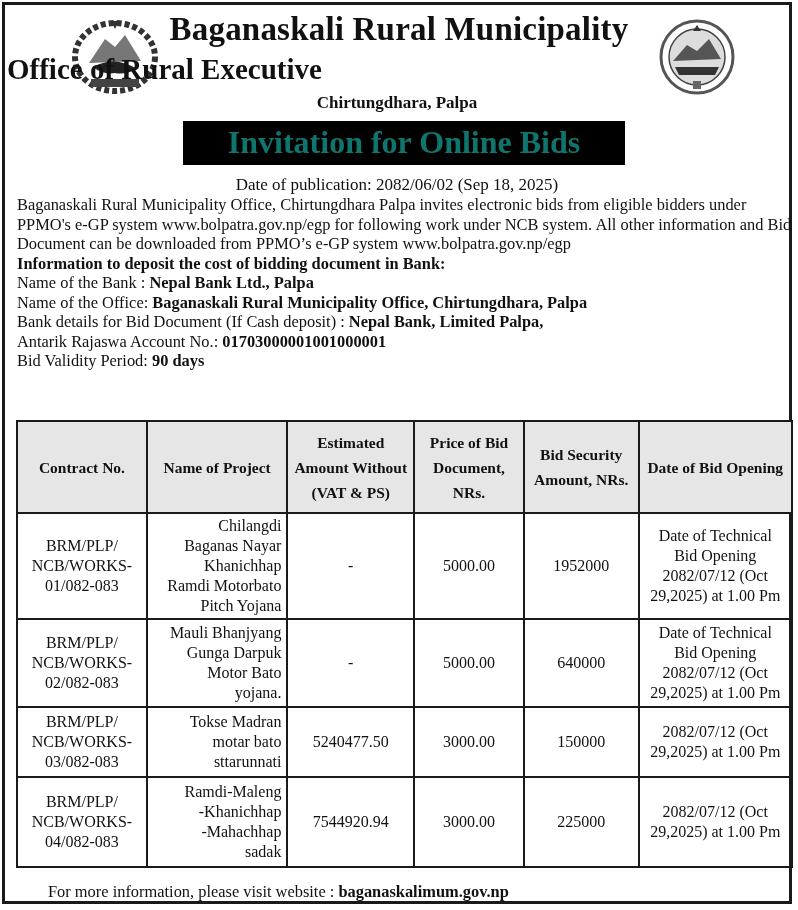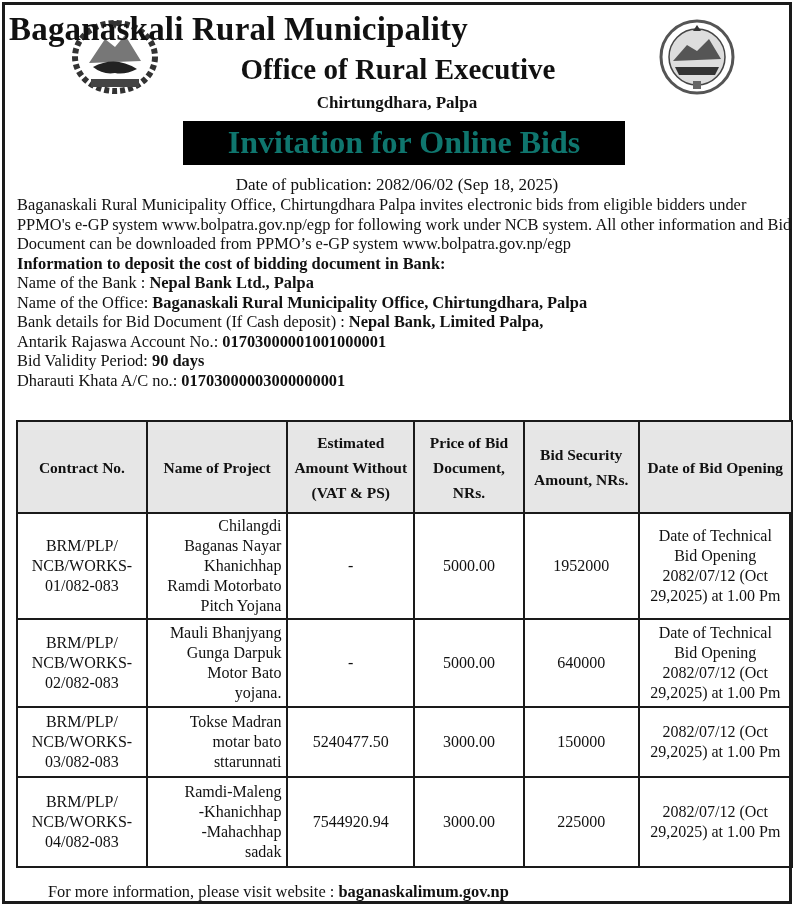--- a/index.html
+++ b/index.html
@@ -1,22 +1,22 @@
 <!DOCTYPE html>
 <html><head>
 <meta charset="utf-8">
 <style>
   html, body { margin: 0; padding: 0; background: #ffffff; }
   body { width: 798px; height: 910px; overflow: hidden; font-family: "Liberation Serif", serif; color: #111; }
   .frame { position: absolute; left: 2px; top: 2px; width: 790px; height: 902px; border: 3px solid #1a1a1a; box-sizing: border-box; background: #fff; }
   .logo { position: absolute; }
   .logo-left { left: 64px; top: 12px; width: 92px; height: 78px; }
   .logo-right { left: 652px; top: 12px; width: 80px; height: 80px; }
-  .title1 { position: absolute; left: 0; right: 0; top: 6px; font-weight: bold; font-size: 33px; letter-spacing: 0.2px; padding-left: 4px; }
-  .title2 { position: absolute; left: 0; right: 0; top: 48px; text-align: center; font-weight: bold; font-size: 29px; padding-left: 2px; }
+  .title1 { position: absolute; left: 0; right: 0; top: 6px; text-align: center; font-weight: bold; font-size: 33px; letter-spacing: 0.2px; padding-left: 4px; }
+  .title2 { position: absolute; left: 0; right: 0; top: 48px; text-align: left; font-weight: bold; font-size: 29px; padding-left: 2px; }
   .subloc { position: absolute; left: 0; right: 0; top: 88px; text-align: center; font-weight: bold; font-size: 17px; }
   .banner { position: absolute; left: 178px; top: 116px; width: 442px; height: 44px; background: #000; color: #0f766e; text-align: center; font-weight: bold; font-size: 32px; line-height: 42px; }
   .pubdate { position: absolute; left: 0; right: 0; top: 170px; text-align: center; font-size: 17px; }
   .body { position: absolute; left: 12px; top: 190px; width: 778px; font-size: 16.4px; line-height: 19.5px; }
   .body p { margin: 0; }
   .b { font-weight: bold; }
   table.bids { position: absolute; left: 11px; top: 415px; width: 777px; border-collapse: collapse; font-size: 16px; }
   table.bids th, table.bids td { border: 2px solid #1a1a1a; text-align: center; vertical-align: middle; padding: 2px 5px; line-height: 20px; }
   table.bids th { background: #e6e6e6; font-weight: bold; font-size: 15.5px; height: 86px; line-height: 25px; }
   table.bids td.proj { text-align: right; }
@@ -52,21 +52,20 @@
   <div class="pubdate">Date of publication: 2082/06/02 (Sep 18, 2025)</div>
 
   <div class="body">
     <p>Baganaskali Rural Municipality Office, Chirtungdhara Palpa invites electronic bids from eligible bidders under PPMO's e-GP system www.bolpatra.gov.np/egp for following work under NCB system. All other information and Bid Document can be downloaded from PPMO’s e-GP system www.bolpatra.gov.np/egp</p>
     <p class="b">Information to deposit the cost of bidding document in Bank:</p>
     <p><span>Name of the Bank : </span><span class="b">Nepal Bank Ltd., Palpa</span></p>
     <p><span>Name of the Office: </span><span class="b">Baganaskali Rural Municipality Office, Chirtungdhara, Palpa</span></p>
     <p><span>Bank details for Bid Document (If Cash deposit) : </span><span class="b">Nepal Bank, Limited Palpa,</span></p>
     <p><span>Antarik Rajaswa Account No.: </span><span class="b">01703000001001000001</span></p>
     <p><span>Bid Validity Period: </span><span class="b">90 days</span></p>
-    <p><span>Dharauti Khata A/C no.: </span><span class="b">01703000003000000001</span></p>
   </div>
 
   <table class="bids">
     <colgroup>
       <col style="width:130px">
         <col style="width:141px">
         <col style="width:127px">
         <col style="width:110px">
         <col style="width:115px">
         <col style="width:154px">

